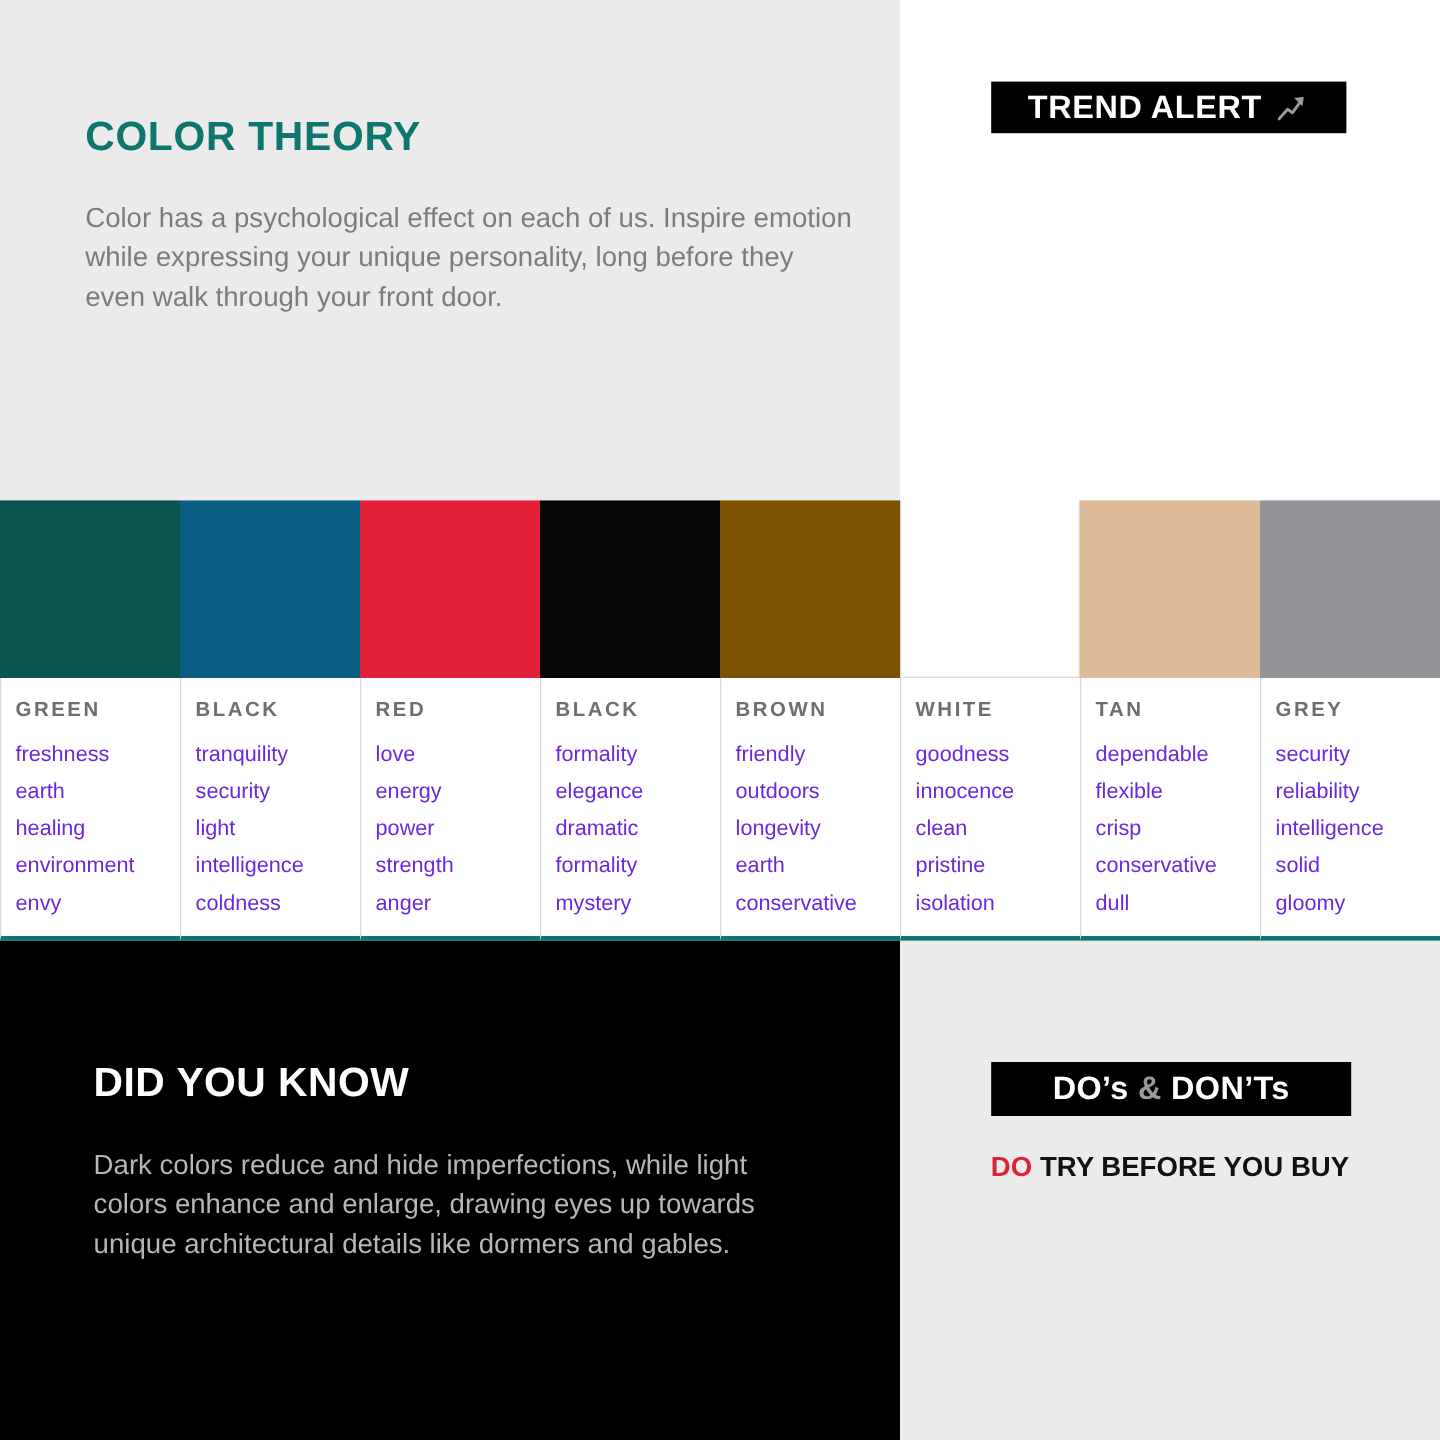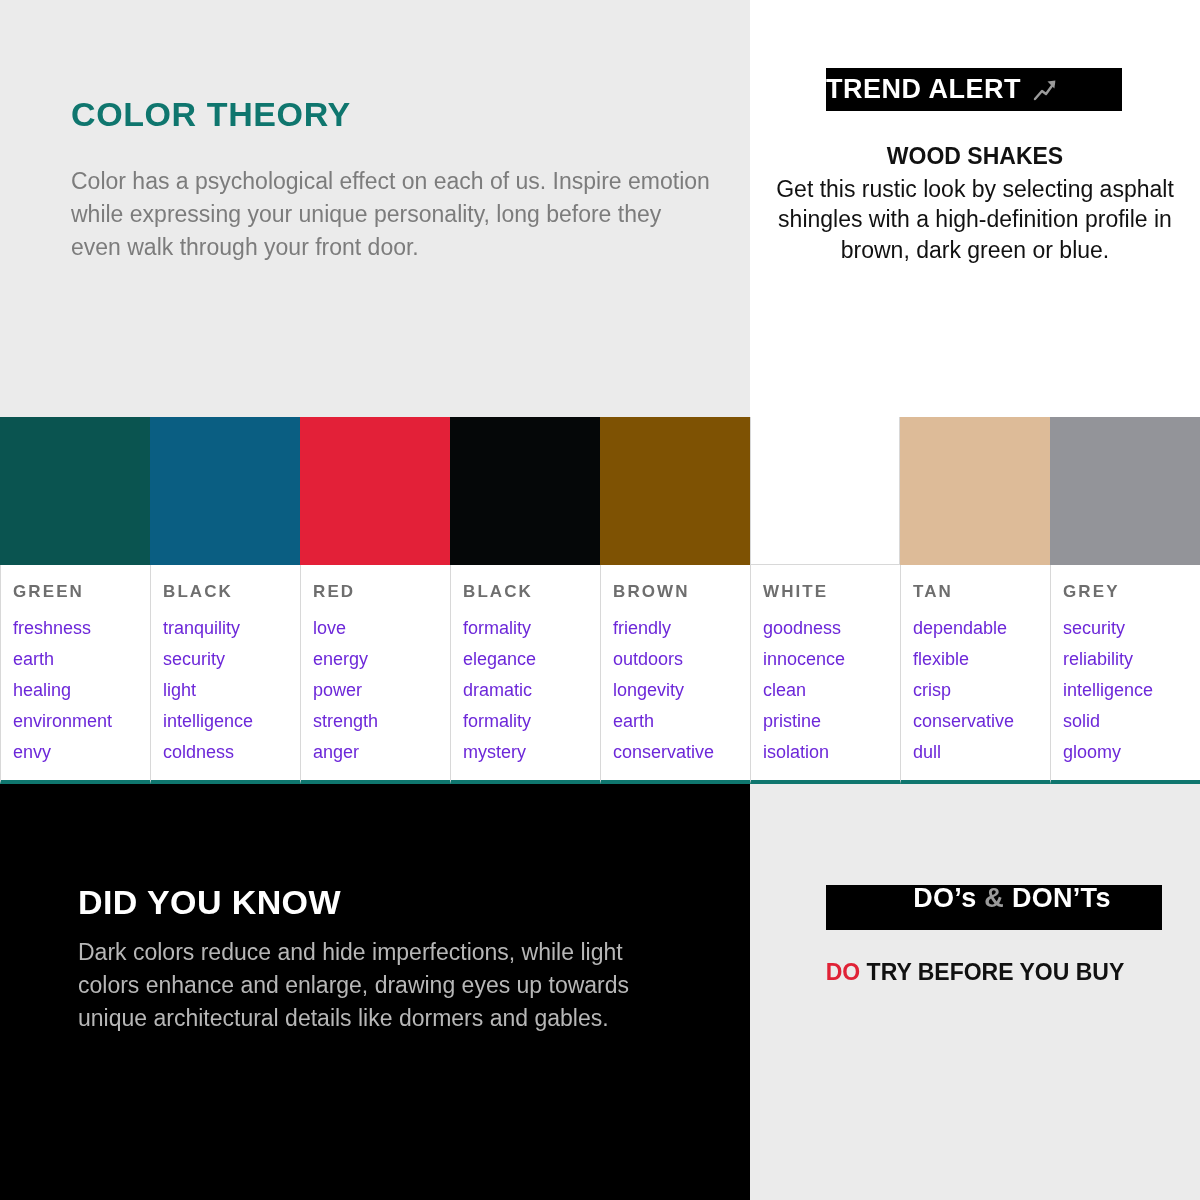--- a/index.html
+++ b/index.html
@@ -30,21 +30,21 @@
     letter-spacing:0.6px;line-height:1.1;margin:0 0 32px 0;
   }
   .theory-body{
     font-size:23px;color:#7c7c7c;line-height:1.42;font-weight:400;
     margin:0;
   }
 
   
   .trend-banner{
     position:absolute;left:826px;top:68px;width:296px;height:43px;
-    background:#000000;display:flex;align-items:center;
+    background:#000000;display:flex;align-items:center;justify-content:center;
     box-sizing:border-box;
   }
   .trend-banner-label{
     color:#ffffff;font-size:27px;font-weight:bold;letter-spacing:0.5px;
     line-height:1;
   }
   .trend-arrow{display:inline-block;margin-left:10px;line-height:0;vertical-align:middle;}
   .trend-body{
     position:absolute;left:760px;top:142px;width:430px;text-align:center;
   }
@@ -92,30 +92,30 @@
     position:absolute;left:750px;top:784px;width:450px;height:416px;
     background:#ebebeb;
   }
 
   
   .dyk{
     position:absolute;left:78px;top:884px;width:610px;
   }
   .dyk-title{
     font-size:34px;font-weight:bold;color:#ffffff;letter-spacing:0.4px;
-    margin:0 0 15px 0;line-height:1.1;
+    margin:0 0 33px 0;line-height:1.1;
   }
   .dyk-body{
     font-size:23px;color:#b7b7b7;line-height:1.42;margin:0;font-weight:400;
   }
 
   
   .dd-banner{
     position:absolute;left:826px;top:885px;width:300px;height:45px;
-    background:#000000;display:flex;align-items:flex-start;justify-content:center;padding-left:36px;
+    background:#000000;display:flex;align-items:center;justify-content:center;
   }
   .dd-banner-label{
     color:#ffffff;font-size:27px;font-weight:bold;letter-spacing:0.3px;line-height:1;
   }
   .dd-amp{color:#9a9a9a;}
   .dd-body{
     position:absolute;left:770px;top:958px;width:410px;text-align:center;
   }
   .dd-head{
     font-size:23px;font-weight:bold;color:#111;margin:0 0 3px 0;line-height:1.25;
@@ -140,24 +140,20 @@
 
   <div class="trend-banner">
     <span class="trend-banner-label">TREND ALERT</span>
     <span class="trend-arrow">
       <svg width="30" height="30" viewBox="0 0 30 30" aria-hidden="true">
         <path d="M4 24 L11 16 L15 19 L23 8" fill="none" stroke="#9b9b9b" stroke-width="2.4" stroke-linecap="round" stroke-linejoin="round"></path>
         <path d="M16.5 6.6 L24.4 5.6 L23.4 13.6 Z" fill="#9b9b9b"></path>
       </svg>
     </span>
   </div>
-  <div class="trend-body">
-    <p class="trend-sub">WOOD SHAKES</p>
-    <p class="trend-text">Get this rustic look by selecting asphalt shingles with a high-definition profile in brown, dark green or blue.</p>
-  </div>
 
   <div class="grid" id="grid">
       <div class="col">
         <div class="swatch" style="background: rgb(10, 84, 80);"></div>
         <div class="col-info">
           <p class="col-name">GREEN</p>
           <ul class="col-words">
             <li>freshness</li>
             <li>earth</li>
             <li>healing</li>

